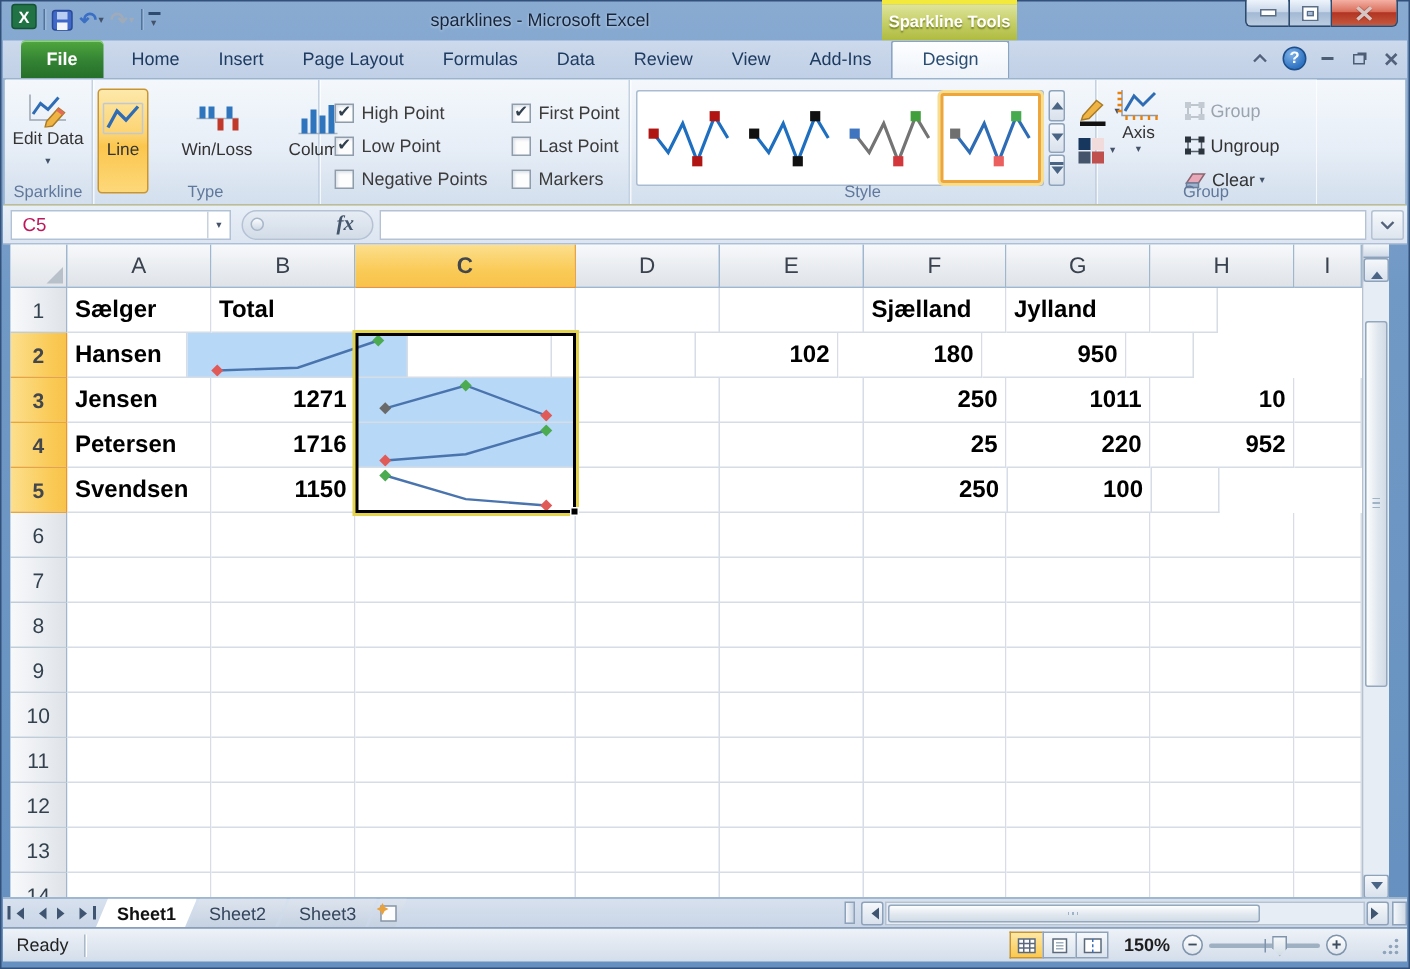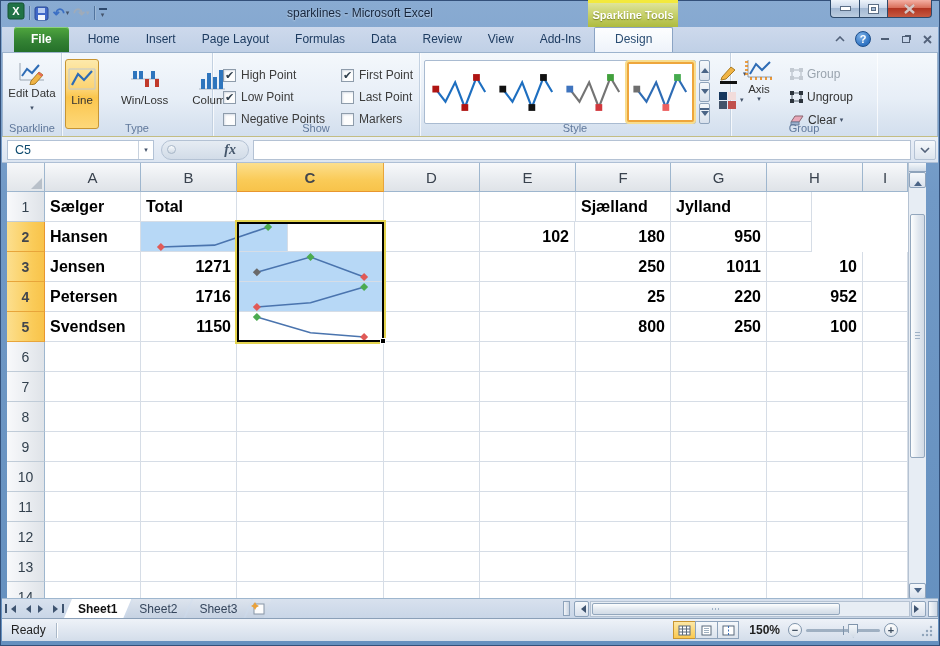--- a/index.html
+++ b/index.html
@@ -79,21 +79,21 @@
   .grpwrap { display:flex; padding-top:2px; }
   .axisbtn { display:flex; flex-direction:column; align-items:center; width:44px; margin-left:6px; }
   .axisbtn .blabel { font-size:11.5px; color:#333; margin-top:1px; }
   .grpstack { display:flex; flex-direction:column; gap:3px; margin-left:8px; padding-top:6px; }
 
   
   .fbar { position:absolute; top:137px; left:2px; right:2px; height:26px;
     background:linear-gradient(180deg,#e9eff7,#dce5f1); border-bottom:1px solid #aebfd5;
     display:flex; align-items:center; padding-left:5px; }
   .namebox { width:147px; height:20px; background:#fff; border:1px solid #b2c2d6; display:flex; align-items:center; }
-  .namebox .nbtext { flex:1; font-size:12.5px; color:#0c4a6e; padding-left:7px; }
+  .namebox .nbtext { flex:1; font-size:12.5px; color:#be185d; padding-left:7px; }
   .nbcaret { width:15px; height:100%; border-left:1px solid #c8d2de; display:flex; align-items:center; justify-content:center; }
   .fxzone { width:88px; height:20px; margin-left:7px; border:1px solid #b4c2d4; border-radius:10px;
     background:linear-gradient(180deg,#e6ecf3,#d2dce8); display:flex; align-items:center; }
   .fxdot { width:9px; height:9px; border-radius:50%; background:linear-gradient(180deg,#fafcfe,#cfd9e4); border:1px solid #a8b7c8; margin-left:5px; }
   .fxsym { margin-left:auto; margin-right:12px; font-family:"Liberation Serif",serif; font-style:italic; font-weight:bold; font-size:14px; color:#44566b; }
   .finput { flex:1; height:20px; background:#fff; border:1px solid #b4c2d4; margin-left:4px; font-size:13px; padding-left:5px; color:#222; }
   .fexpand { width:22px; height:20px; margin:0 2px 0 3px; border:1px solid #b4c2d4; border-radius:2px;
     background:linear-gradient(180deg,#f6f9fc,#dde5ee); display:flex; align-items:center; justify-content:center; }
 
   
@@ -327,21 +327,20 @@
           </div>
           <div class="cbrow">
             <span class="cb"></span>
             <span class="cblab">Last Point</span>
           </div>
           <div class="cbrow">
             <span class="cb"></span>
             <span class="cblab">Markers</span>
           </div>
         </div>
-      <div class="glabel">Show</div>
     </div>
 
     <div class="rgroup" style="width:311px">
       <div class="stylewrap">
         <div class="gallery">
             <div class="gitem">
               <svg width="62" height="46" viewBox="0 0 64 46">
                 <polyline points="7,20 17,33 27,13 37,39 49,8 58,23" fill="none" stroke="#1e6fc0" stroke-width="2.2"></polyline>
                 <rect x="3.5" y="16.5" width="7" height="7" fill="#b01513"></rect>
                 <rect x="33.5" y="35.5" width="7" height="7" fill="#b01513"></rect>
@@ -493,21 +492,21 @@
           <div class="cell b" style="width: 96px;">Total</div>
           <div class="cell" style="width: 147px;"></div>
           <div class="cell" style="width: 96px;"></div>
           <div class="cell" style="width: 96px;"></div>
           <div class="cell b" style="width: 95px;">Sjælland</div>
           <div class="cell b" style="width: 96px;">Jylland</div>
           <div class="cell" style="width: 45px;"></div>
         </div>
         <div class="grow">
           <div class="rhd sel">2</div>
-          <div class="cell b" style="width: 96px;">Hansen</div>
+          <div class="cell b" style="width: 80px;">Hansen</div>
           <div class="cell spark-fill" style="width: 147px;">
             <svg width="145" height="28" class="spark">
               <polyline points="18.85,24 72.5,22.160377358490567 126.15,4" fill="none" stroke="#4a74ae" stroke-width="1.6"></polyline>
               <polygon points="18.85,20 22.85,24 18.85,28 14.850000000000001,24" fill="#e05a57"></polygon>
               <polygon points="126.15,0 130.15,4 126.15,8 122.15,4" fill="#4cab50"></polygon>
             </svg>
           </div>
           <div class="cell" style="width: 96px;"></div>
           <div class="cell" style="width: 96px;"></div>
           <div class="cell n" style="width: 95px;">102</div>
@@ -558,21 +557,20 @@
           <div class="cell n" style="width: 96px;">1150</div>
           <div class="cell spark-active" style="width: 147px;">
             <svg width="145" height="28" class="spark">
               <polyline points="18.85,4 72.5,19.714285714285715 126.15,24" fill="none" stroke="#4a74ae" stroke-width="1.6"></polyline>
               <polygon points="18.85,0 22.85,4 18.85,8 14.850000000000001,4" fill="#4cab50"></polygon>
               <polygon points="126.15,20 130.15,24 126.15,28 122.15,24" fill="#e05a57"></polygon>
             </svg>
           </div>
           <div class="cell" style="width: 96px;"></div>
           <div class="cell" style="width: 96px;"></div>
-          <div class="cell n" style="width: 95px;">800</div>
           <div class="cell n" style="width: 96px;">250</div>
           <div class="cell n" style="width: 96px;">100</div>
           <div class="cell" style="width: 45px;"></div>
         </div>
         <div class="grow">
           <div class="rhd">6</div>
           <div class="cell" style="width: 96px;"></div>
           <div class="cell" style="width: 96px;"></div>
           <div class="cell" style="width: 147px;"></div>
           <div class="cell" style="width: 96px;"></div>

